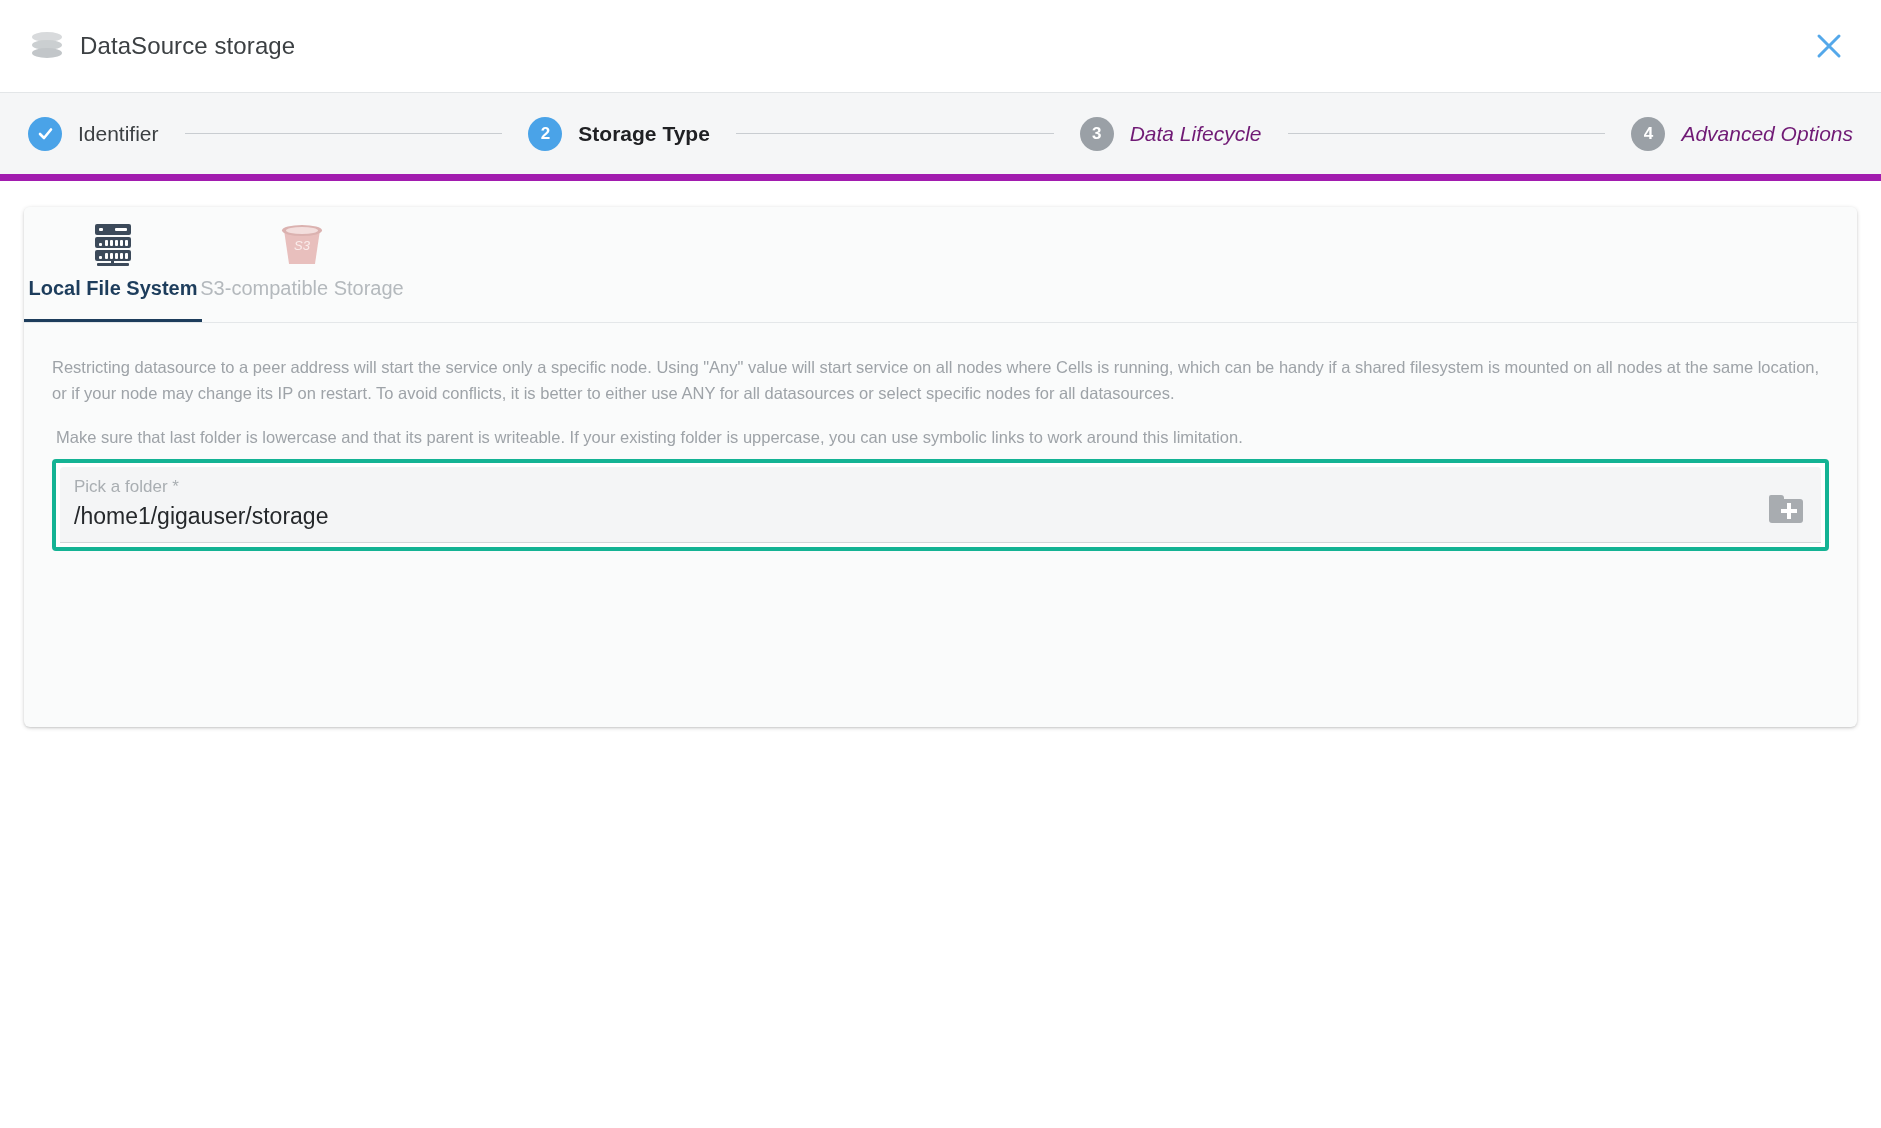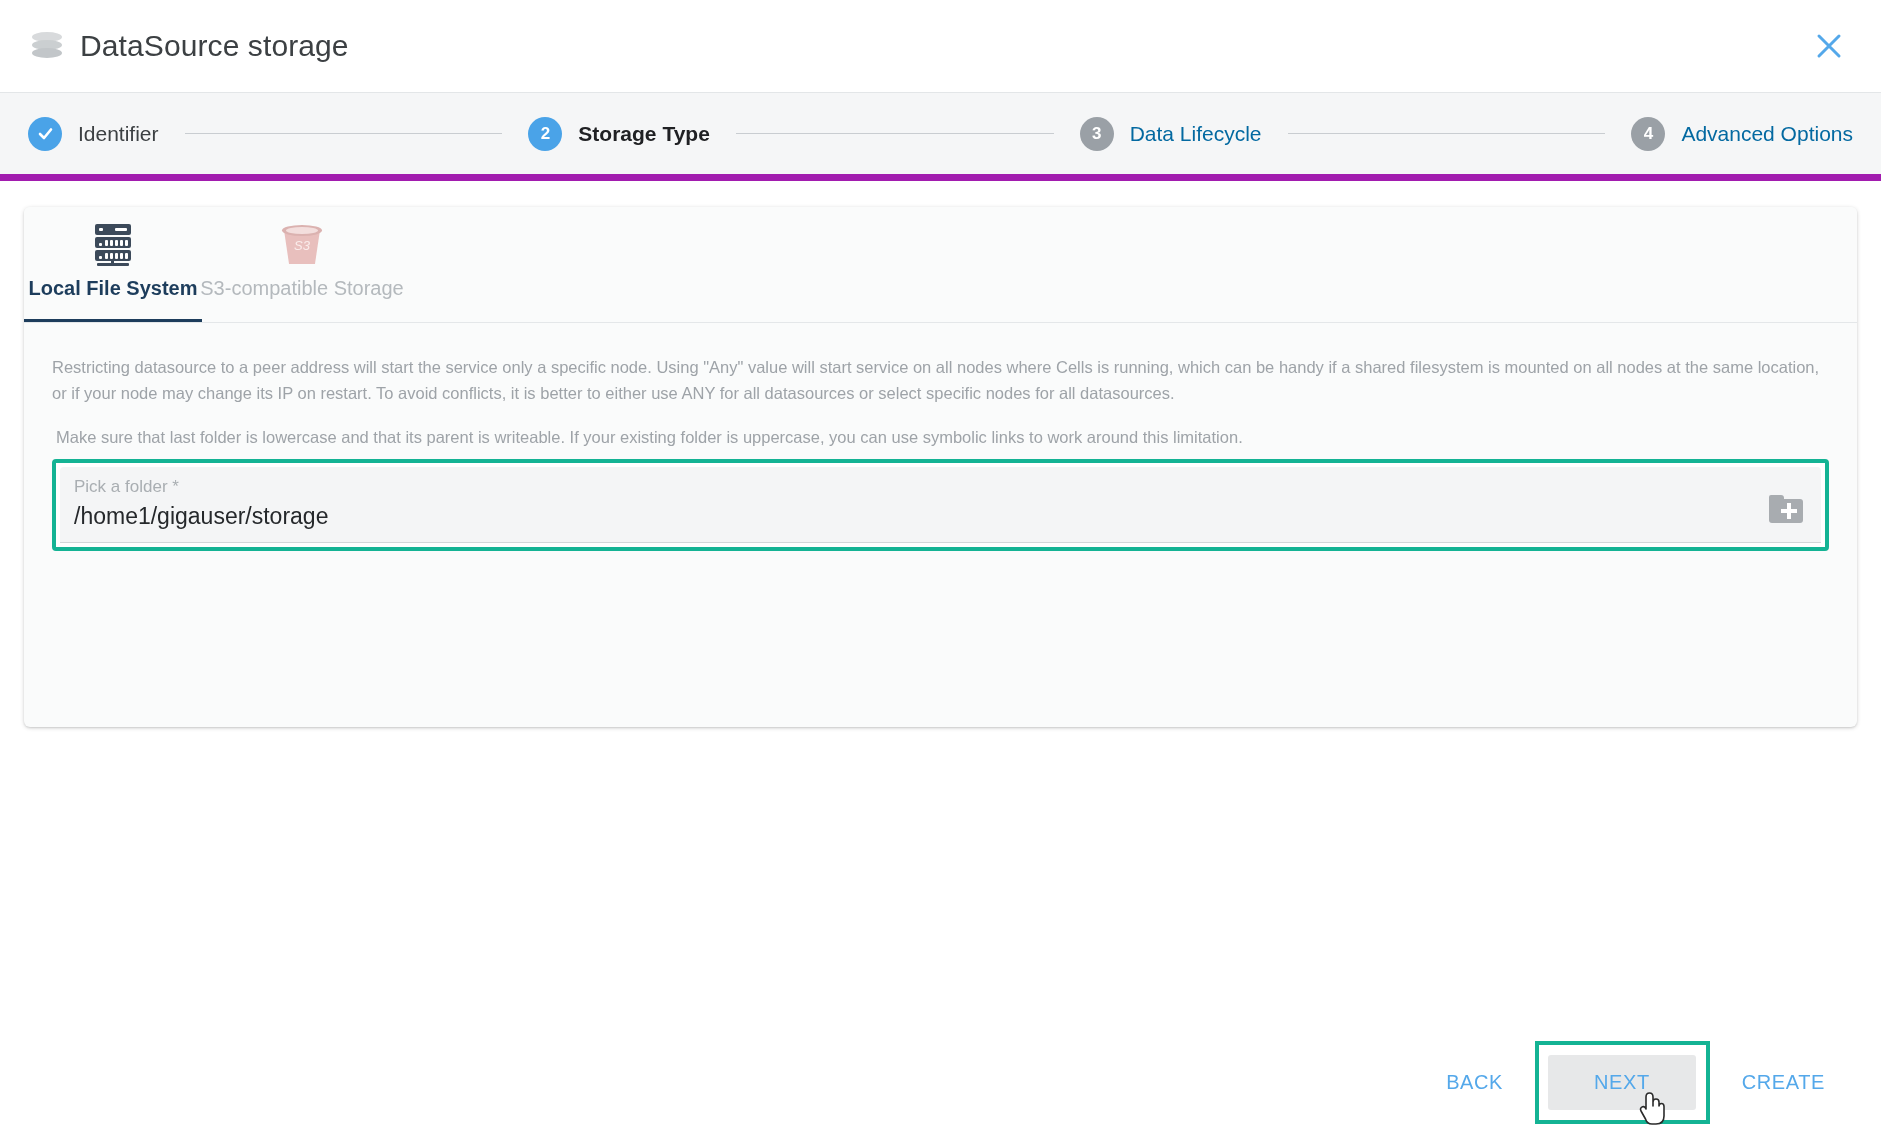--- a/index.html
+++ b/index.html
@@ -19,21 +19,21 @@
   }
   .hdr-icon { margin-left: 32px; width: 30px; height: 30px; position: relative; }
   .db-layer {
     position: absolute; left: 0; width: 30px; height: 10px;
     border-radius: 50% / 50%; background: #cfd2d4;
   }
   .db-l1 { top: 1px; background: #d8dadc; }
   .db-l2 { top: 9px; background: #cbcfd1; }
   .db-l3 { top: 17px; background: #c2c6c9; }
   .hdr-title {
-    margin-left: 18px; font-size: 30px; color: #3c4043; letter-spacing: .1px;
+    margin-left: 18px; font-size: 24px; color: #3c4043; letter-spacing: .1px;
   }
   .close-btn {
     position: absolute; right: 28px; top: 22px;
     width: 48px; height: 48px; display: flex; align-items: center; justify-content: center;
     cursor: pointer;
   }
   .close-btn svg { display: block; }
 
   
   .stepper {
@@ -46,21 +46,21 @@
     width: 34px; height: 34px; border-radius: 50%;
     display: flex; align-items: center; justify-content: center;
     color: #ffffff; font-size: 17px; font-weight: bold; flex: 0 0 auto;
   }
   .step-circle.done { background: #4aa3e8; }
   .step-circle.active { background: #4aa3e8; }
   .step-circle.idle { background: #9aa0a6; }
   .step-label { margin-left: 16px; font-size: 21px; white-space: nowrap; }
   .step-label.done { color: #3c4043; }
   .step-label.active { color: #202124; font-weight: bold; }
-  .step-label.idle { color: #0369a1; }
+  .step-label.idle { color: #701a75; font-style: italic; }
   .step-connector { flex: 1 1 auto; height: 1px; background: #c9cdd1; margin: 0 26px; min-width: 40px; }
 
   
   .card {
     position: absolute; top: 207px; left: 24px;
     width: 1833px; height: 520px;
     background: #fafbfb; border-radius: 6px;
     box-shadow: 0 1px 4px rgba(0,0,0,.16), 0 1px 2px rgba(0,0,0,.10);
     overflow: hidden;
   }
@@ -303,30 +303,14 @@
             <div class="folder-shape"></div>
             <div class="folder-plus-h"></div>
             <div class="folder-plus-v"></div>
           </div>
         </div>
       </div>
 
     </div>
   </div>
 
-  <div class="footer">
-
-    <button class="btn">BACK</button>
-
-    <div class="next-wrap">
-      <button class="btn-next">NEXT</button>
-      <div class="cursor">
-        <svg width="30" height="40" viewBox="0 0 30 40">
-          <path d="M9 20 L9 8 Q9 4 12.5 4 Q16 4 16 8 L16 17 L16 13 Q16 10 19 10 Q22 10 22 13 L22 17 Q22 14.5 24.5 14.5 Q27 14.5 27 17.5 L27 27 Q27 35 19 35 L15 35 Q10 35 8.5 30 L4 22 Q2.5 19 5.5 17.8 Q8 17 9 20 Z" fill="#ffffff" stroke="#2b2b2b" stroke-width="1.6" stroke-linejoin="round"></path>
-        </svg>
-      </div>
-    </div>
-
-    <button class="btn">CREATE</button>
-
-  </div>
 
 </div>
 
 </body></html>

